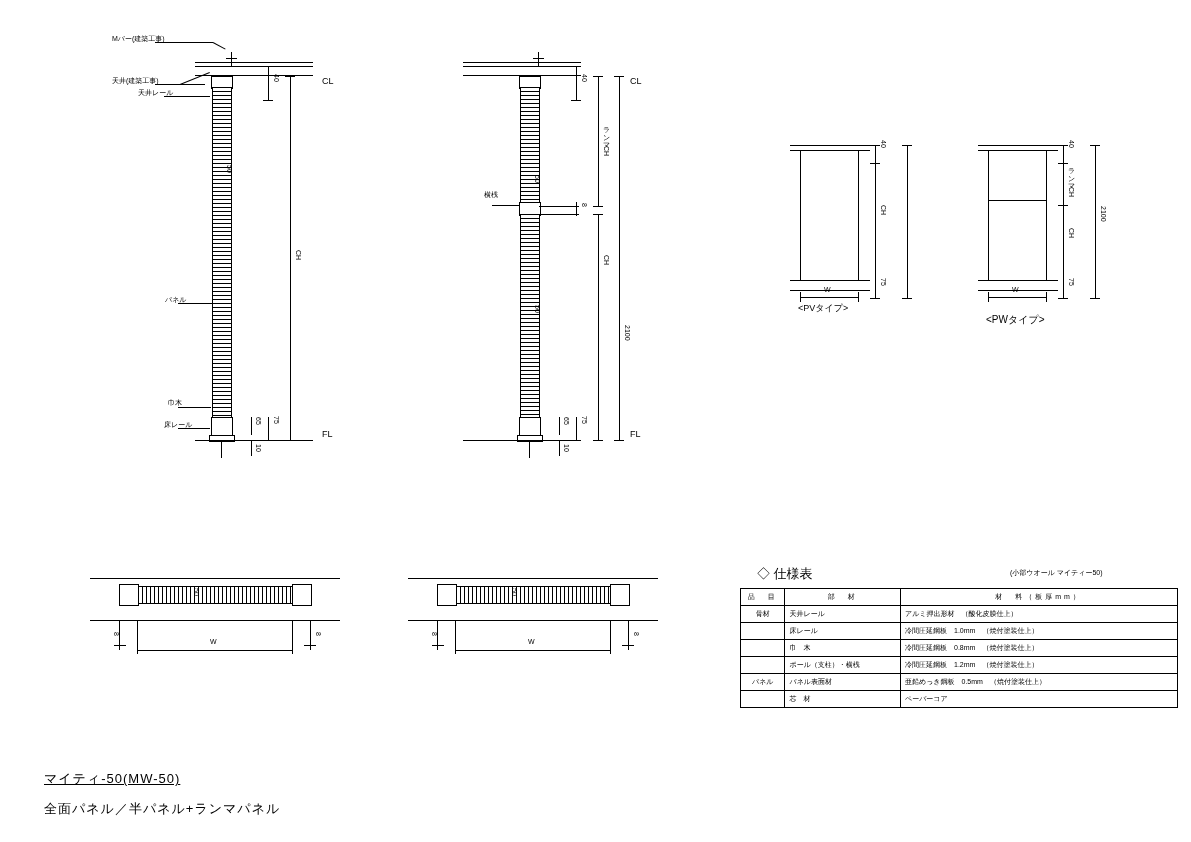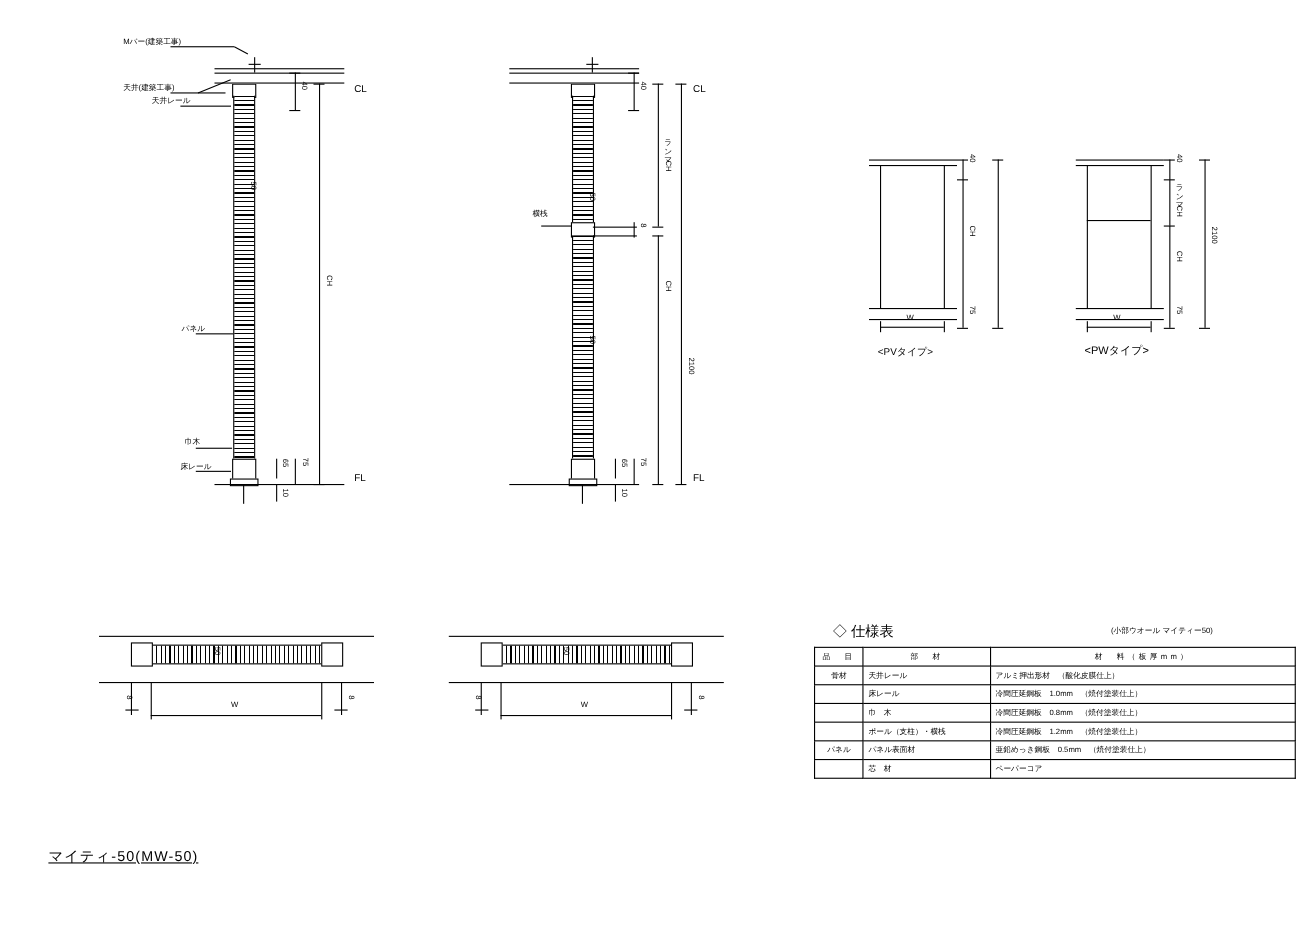--- a/index.html
+++ b/index.html
@@ -250,21 +250,21 @@
 
     <div class="dimv" style="left:907px; top:145px; height:153px;"></div>
     <div class="dimh" style="left:902px; top:145px; width:10px;"></div>
     <div class="dimh" style="left:902px; top:298px; width:10px;"></div>
 
     <div class="dimh" style="left:800px; top:297px; width:58px;"></div>
     <div class="dimv" style="left:800px; top:292px; height:10px;"></div>
     <div class="dimv" style="left:858px; top:292px; height:10px;"></div>
     <div class="lbl" style="left:824px; top:286px;">W</div>
 
-    <div class="lbl" style="left:798px; top:316px; font-size:9px;">&lt;PVタイプ&gt;</div>
+    <div class="lbl" style="left:798px; top:304px; font-size:9px;">&lt;PVタイプ&gt;</div>
   </div>
 
   <div>
     <div class="ln hln" style="left:978px; top:145px; width:80px;"></div>
     <div class="ln hln" style="left:978px; top:150px; width:80px;"></div>
     <div class="ln vln" style="left:988px; top:150px; height:130px;"></div>
     <div class="ln vln" style="left:1046px; top:150px; height:130px;"></div>
     <div class="ln hln" style="left:988px; top:200px; width:58px;"></div>
     <div class="ln hln" style="left:978px; top:280px; width:80px;"></div>
     <div class="ln hln" style="left:978px; top:290px; width:80px;"></div>
@@ -379,14 +379,15 @@
       </tr>
       <tr>
         <td class="c1"></td>
         <td class="c2">芯　材</td>
         <td class="c3">ペーパーコア</td>
       </tr>
     </tbody>
   </table>
 
   <div class="caption" style="top:770px;text-decoration:underline;">マイティ-50(MW-50)</div>
+  <div class="caption" style="top:800px;">全面パネル／半パネル+ランマパネル</div>
 
 </div>
 
 </body></html>

